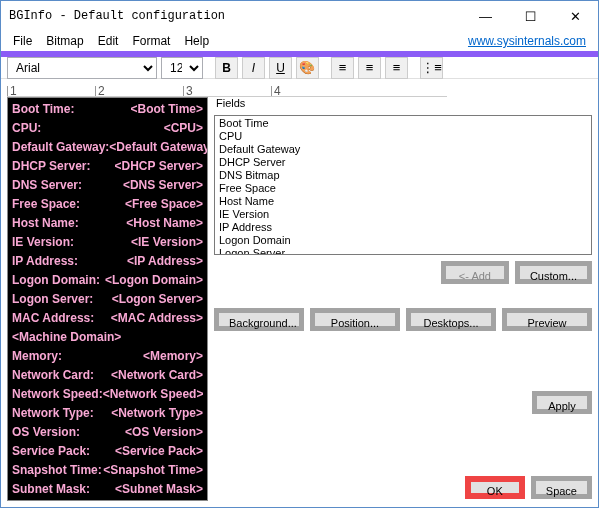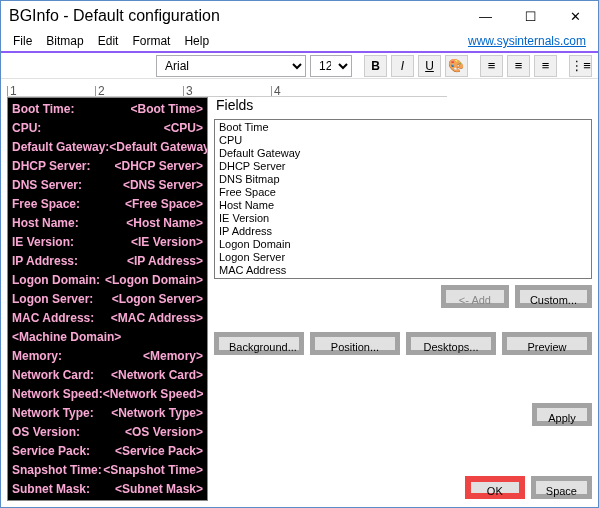--- a/index.html
+++ b/index.html
@@ -1,38 +1,38 @@
 <!DOCTYPE html>
 <html><head>
 <meta charset="utf-8">
 <style>
 * { box-sizing: border-box; margin: 0; padding: 0; font-family: "Segoe UI", Tahoma, sans-serif; font-size: 12px; }
 body { background: #fff; width: 599px; height: 508px; border: 1px solid #5a8cc8; display: flex; flex-direction: column; overflow: hidden; }
 .titlebar { height: 30px; display: flex; align-items: center; padding-left: 8px; background: #fff; color: #000; }
-.titlebar .title { flex: 1; font-size: 16px; }
+.titlebar .title { flex: 1; font-size: 12px; font-family: Liberation Mono, monospace; }
 .titlebar .ctrl { width: 45px; height: 30px; display: flex; align-items: center; justify-content: center; font-size: 13px; font-family: sans-serif; }
 .menubar { height: 20px; display: flex; align-items: center; gap: 2px; padding: 0 6px; }
 .menubar .menu { padding: 2px 6px; }
 .menubar .spacer { flex: 1; }
 .menubar .link { color: #0066cc; text-decoration: underline; padding-right: 6px; }
-.toolbar { height: 28px; display: flex; align-items: center; gap: 4px; padding: 2px 6px; border-top: 2px solid #8b5cf6; border-bottom: 1px solid #e0e0e0; justify-content: flex-end; }
+.toolbar { height: 28px; display: flex; align-items: center; gap: 4px; padding: 2px 6px; border-top: 6px solid #8b5cf6; border-bottom: 1px solid #e0e0e0; }
 .toolbar select, .toolbar input { height: 22px; border: 1px solid #abadb3; background: #fff; padding: 0 4px; }
 .toolbar .font-combo { width: 150px; }
 .toolbar .size-combo { width: 42px; }
 .toolbar .tb-btn { width: 23px; height: 22px; border: 1px solid #ccc; background: #f0f0f0; display: flex; align-items: center; justify-content: center; font-size: 13px; }
 .toolbar .tb-sep { width: 4px; }
 .ruler { height: 18px; background: #fff; border-bottom: 1px solid #ccc; position: relative; font-size: 9px; color: #555; overflow: hidden; margin: 0 6px 0 6px; width: 440px; display: flex; align-items: flex-end; }
 .ruler .seg { flex: 1; border-left: 1px solid #999; padding-left: 2px; line-height: 10px; }
 .workarea { flex: 1; display: flex; padding: 0 6px 6px 6px; gap: 6px; overflow: hidden; }
 .editor { width: 440px; background: #000; color: #f9a8d4; font-family: Arial, sans-serif; font-size: 14px; font-weight: bold; padding: 2px 4px; overflow: hidden; border: 1px solid #888; line-height: 19px; }
 .editor .row { display: flex; white-space: pre; }
 .editor .label { width: 220px; }
 .sidepanel { flex: 1; display: flex; flex-direction: column; gap: 6px; padding-top: 0; }
-.fieldset-label { font-size: 14px; padding-left: 2px; }
-.fields-list { border: 1px solid #7a7a7a; background: #fff; height: 160px; overflow-y: auto; padding: 1px; }
+.fieldset-label { font-size: 11px; padding-left: 2px; }
+.fields-list { border: 1px solid #7a7a7a; background: #fff; height: 140px; overflow-y: auto; padding: 1px; }
 .fields-list .fi { padding: 0 3px; font-size: 11px; line-height: 13px; white-space: nowrap; }
 .btn-row { display: flex; gap: 6px; justify-content: flex-end; }
 .btn { border: 5px solid #a3a3a3; background: #e1e1e1; height: 23px; padding: 0 10px; min-width: 68px; text-align: center; line-height: 21px; font-size: 11px; }
 .btn.disabled { color: #888; }
 .btn.focus { border: 6px solid #ef4444; line-height: 19px; padding: 0 9px; }
 .btn-col { display: flex; flex-direction: row; gap: 6px; align-items: center; margin-top: 18px; }
 .btn-col .btn { width: 90px; min-width: 90px; }
 .bottom-btns { display: flex; gap: 6px; justify-content: flex-end; margin-top: auto; padding-bottom: 2px; }
 .bottom-btns .btn { min-width: 60px; }
 .bullet-icon { color: #000; }

